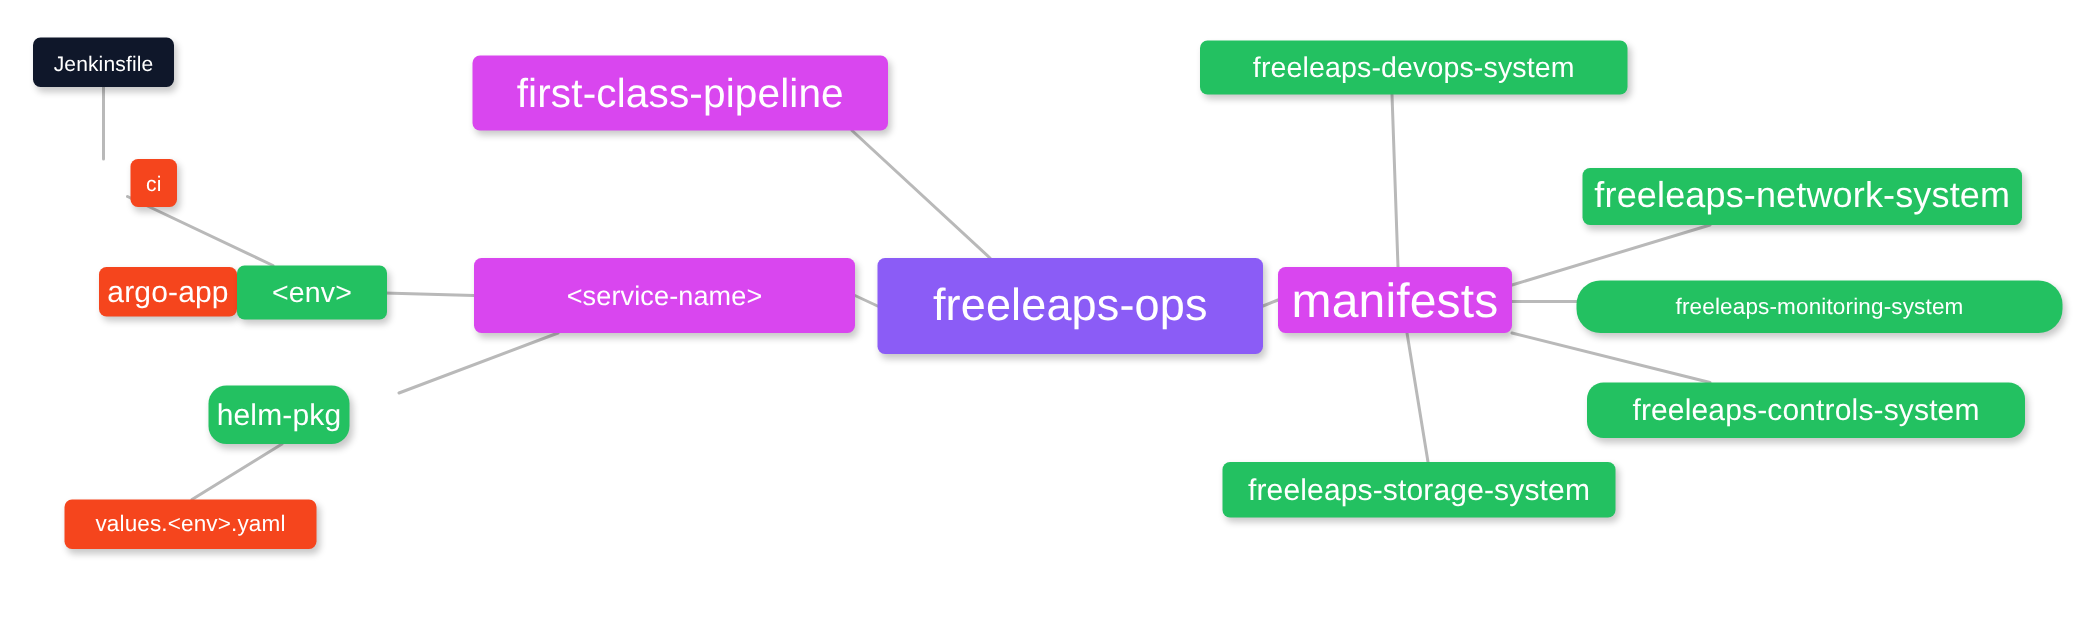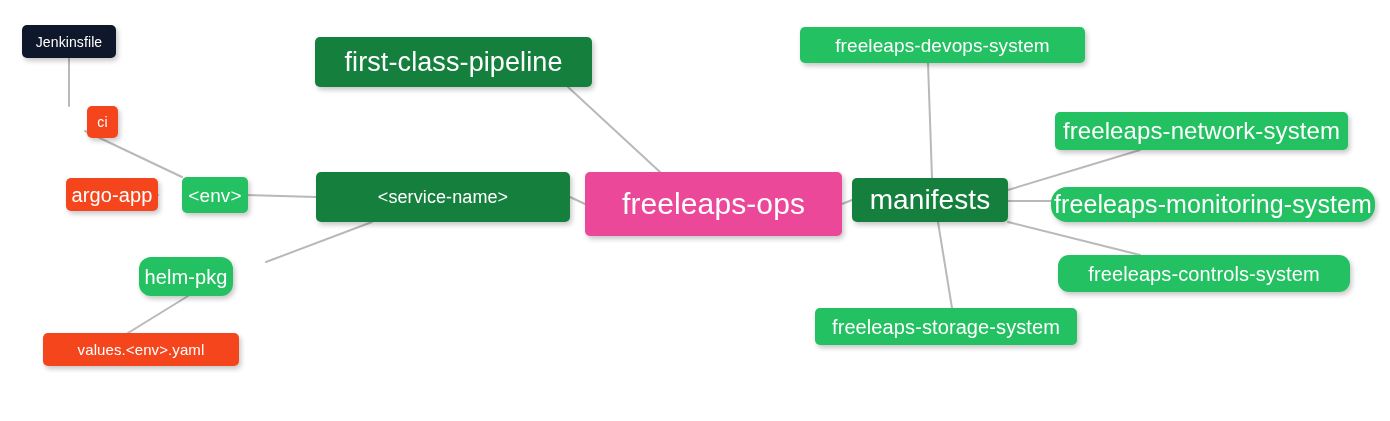--- a/index.html
+++ b/index.html
@@ -34,22 +34,22 @@
     box-sizing: border-box;
     border-radius: 5px;
     color: #ffffff;
     white-space: nowrap;
     line-height: 1;
     letter-spacing: 0.1px;
     box-shadow: 2px 3px 5px rgba(0,0,0,0.22);
     text-align: center;
     user-select: none;
   }
-  .n-root   { background: #ec4899; }
-  .n-blue   { background: #15803d; }
+  .n-root   { background: #8b5cf6; }
+  .n-blue   { background: #d946ef; }
   .n-green  { background: #23c161; }
   .n-orange { background: #0f172a; }
   .n-red    { background: #f5451d; margin-left: 33px; }
 </style>
 </head>
 <body>
 
 <div id="canvas">
   <svg id="edges" viewBox="0 0 1390 421" width="1390" height="421" xmlns="http://www.w3.org/2000/svg">
       <line x1="585" y1="204" x2="570" y2="197" stroke="#b9b9b9" stroke-width="2" stroke-linecap="round"></line>
@@ -70,48 +70,48 @@
   <div id="nodes">
       <div class="node n-orange" style="left: 22px; top: 25px; width: 94px; height: 33px; font-size: 14px;">
         <span>Jenkinsfile</span>
       </div>
       <div class="node n-red" style="left: 54px; top: 106px; width: 31px; height: 32px; font-size: 14px;">
         <span>ci</span>
       </div>
       <div class="node n-red" style="left: 33px; top: 178px; width: 92px; height: 33px; font-size: 20px;">
         <span>argo-app</span>
       </div>
-      <div class="node n-red" style="left: 10px; top: 333px; width: 196px; height: 33px; font-size: 15px; text-align: right;">
+      <div class="node n-red" style="left: 10px; top: 333px; width: 168px; height: 33px; font-size: 15px; text-align: right;">
         <span>values.&lt;env&gt;.yaml</span>
       </div>
-      <div class="node n-green" style="left: 158px; top: 177px; width: 66px; height: 36px; font-size: 19px; margin-left: 24px;">
+      <div class="node n-green" style="left: 158px; top: 177px; width: 100px; height: 36px; font-size: 19px;">
         <span>&lt;env&gt;</span>
       </div>
       <div class="node n-green" style="left: 139px; top: 257px; width: 94px; height: 39px; font-size: 20px; border-radius: 12px;">
         <span>helm-pkg</span>
       </div>
       <div class="node n-blue" style="left: 315px; top: 37px; width: 277px; height: 50px; font-size: 27px;">
         <span>first-class-pipeline</span>
       </div>
       <div class="node n-blue" style="left: 316px; top: 172px; width: 254px; height: 50px; font-size: 18px;">
         <span>&lt;service-name&gt;</span>
       </div>
       <div class="node n-root" style="left: 585px; top: 172px; width: 257px; height: 64px; font-size: 30px;">
         <span>freeleaps-ops</span>
       </div>
-      <div class="node n-blue" style="left: 852px; top: 178px; width: 156px; height: 44px; font-size: 28px;">
+      <div class="node n-blue" style="left: 852px; top: 178px; width: 156px; height: 44px; font-size: 32px;">
         <span>manifests</span>
       </div>
       <div class="node n-green" style="left: 800px; top: 27px; width: 285px; height: 36px; font-size: 19px;">
         <span>freeleaps-devops-system</span>
       </div>
       <div class="node n-green" style="left: 1055px; top: 112px; width: 293px; height: 38px; font-size: 24px;">
         <span>freeleaps-network-system</span>
       </div>
-      <div class="node n-green" style="left: 1051px; top: 187px; width: 324px; height: 35px; font-size: 25px; border-radius: 16px;">
+      <div class="node n-green" style="left: 1051px; top: 187px; width: 324px; height: 35px; font-size: 15px; border-radius: 16px;">
         <span>freeleaps-monitoring-system</span>
       </div>
       <div class="node n-green" style="left: 1058px; top: 255px; width: 292px; height: 37px; font-size: 20px; border-radius: 11px;">
         <span>freeleaps-controls-system</span>
       </div>
       <div class="node n-green" style="left: 815px; top: 308px; width: 262px; height: 37px; font-size: 20px;">
         <span>freeleaps-storage-system</span>
       </div>
     </div>
 </div>

